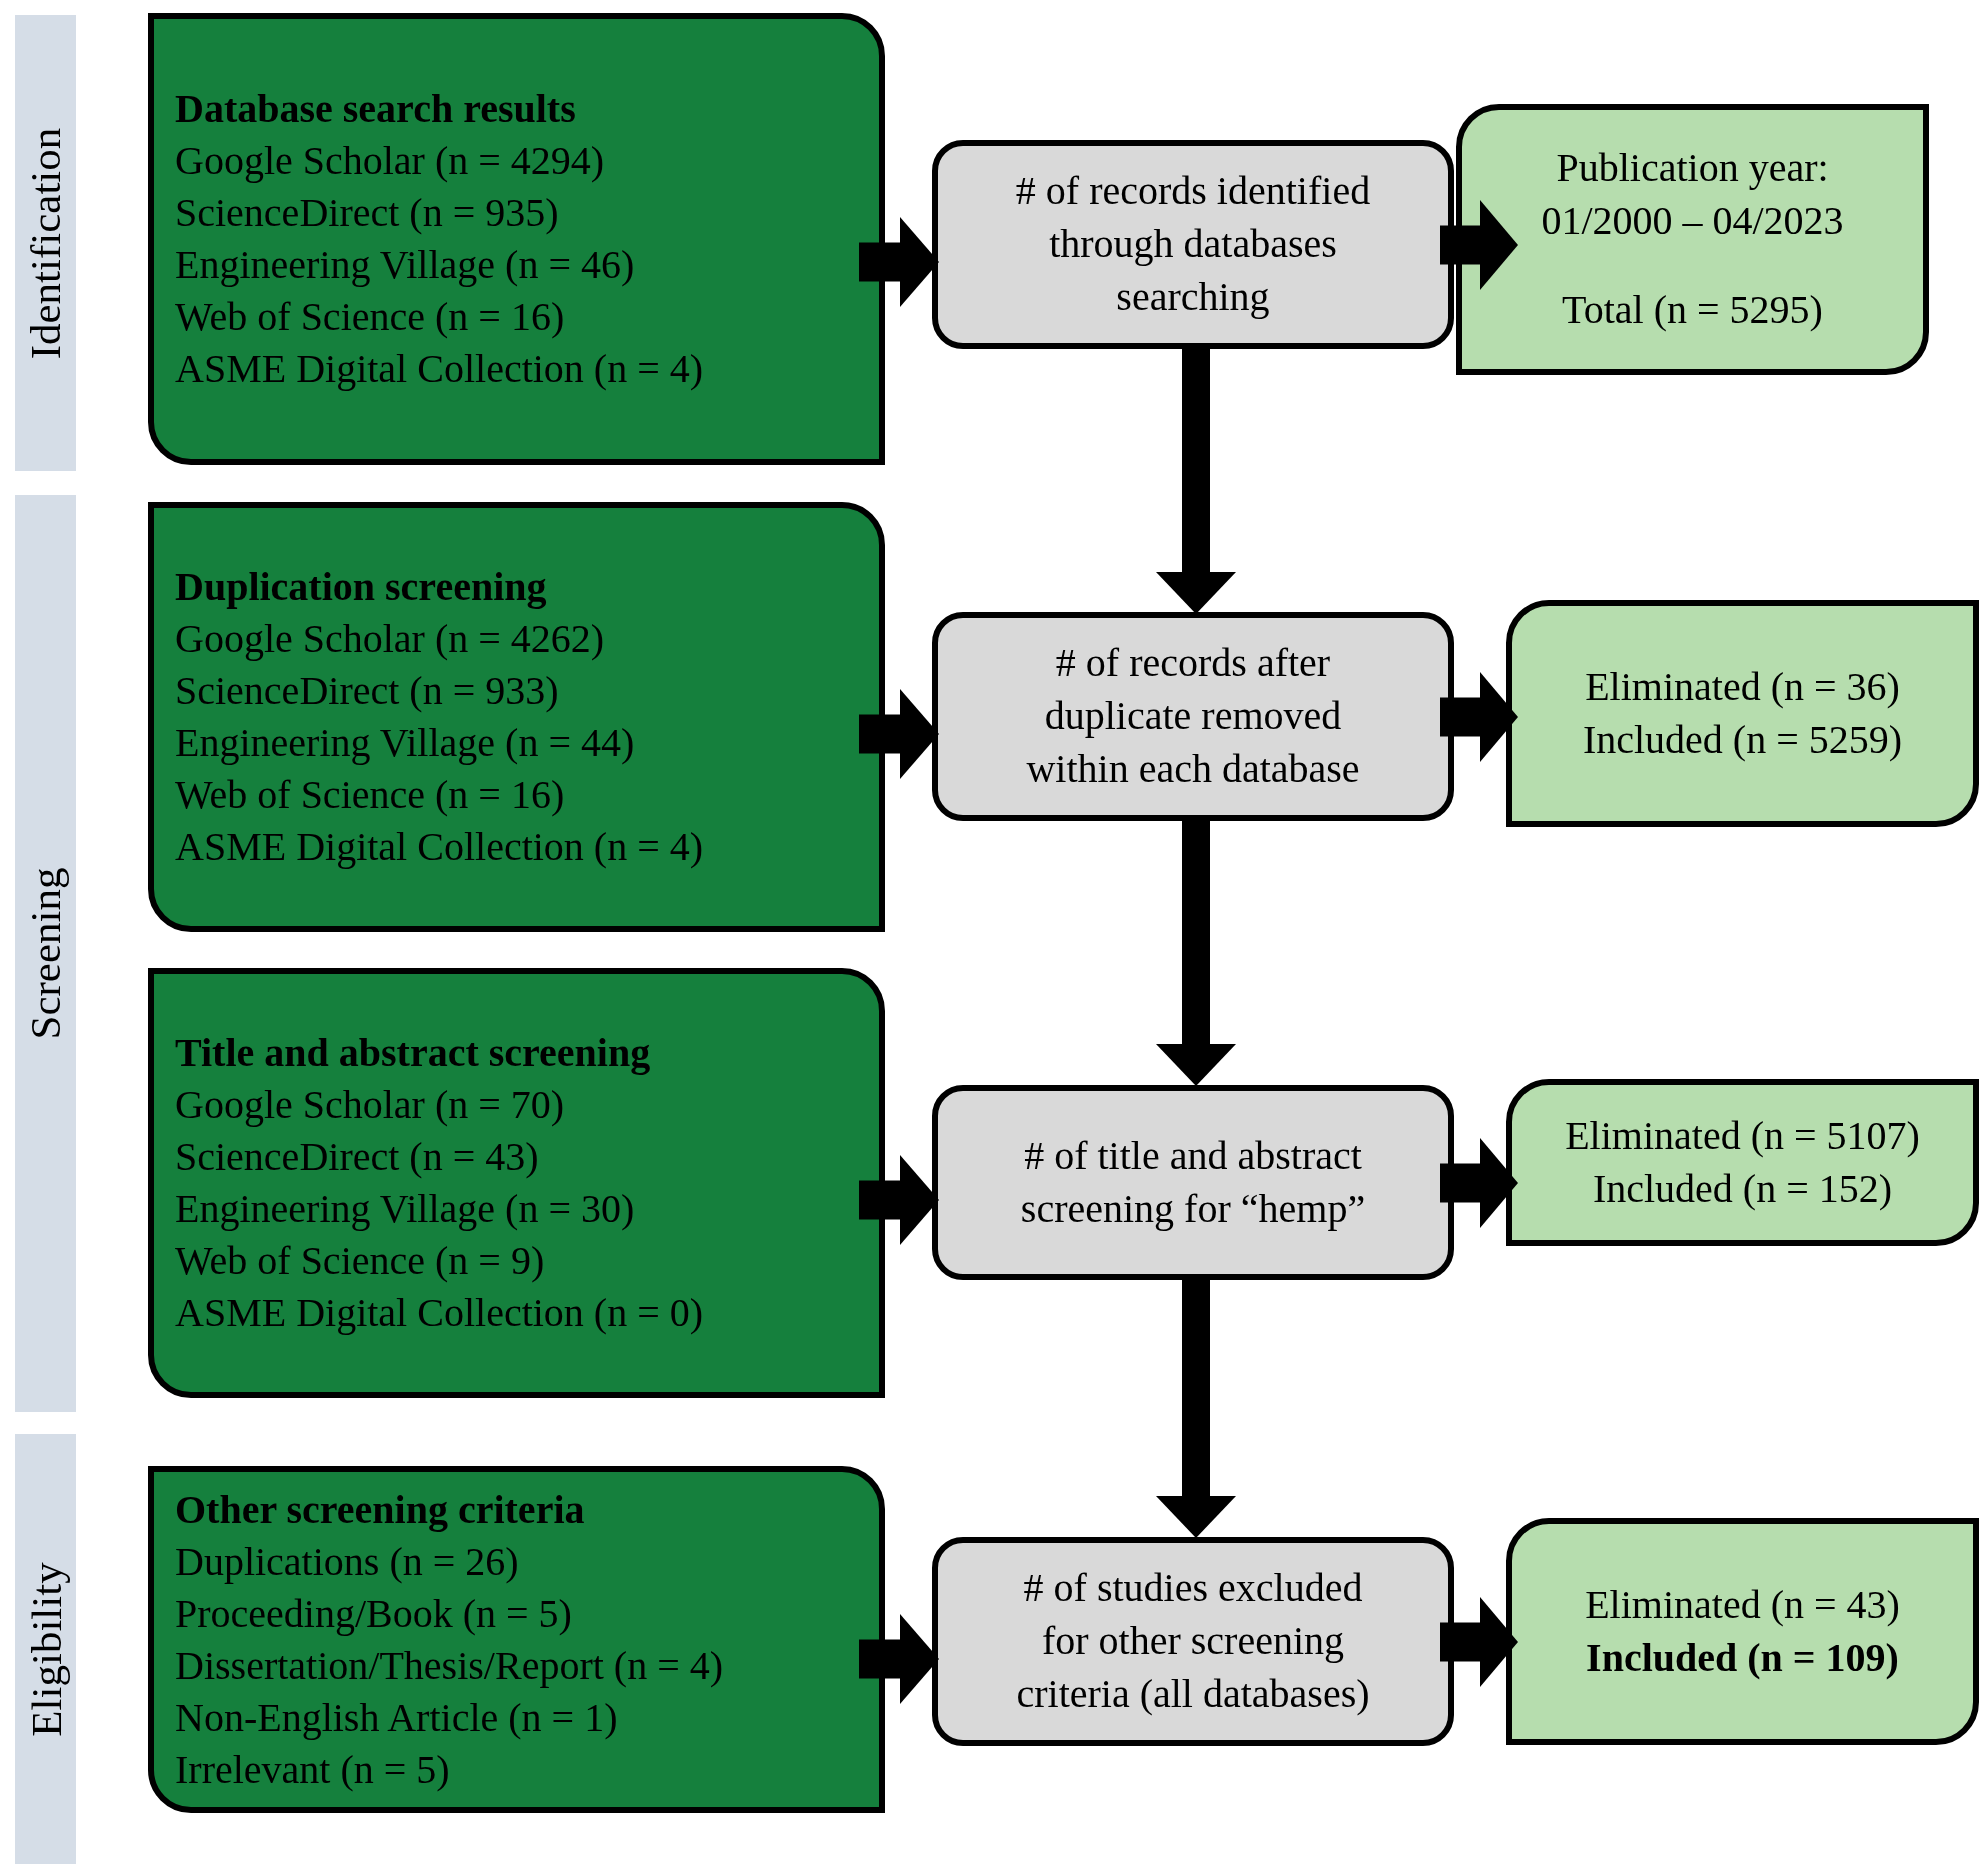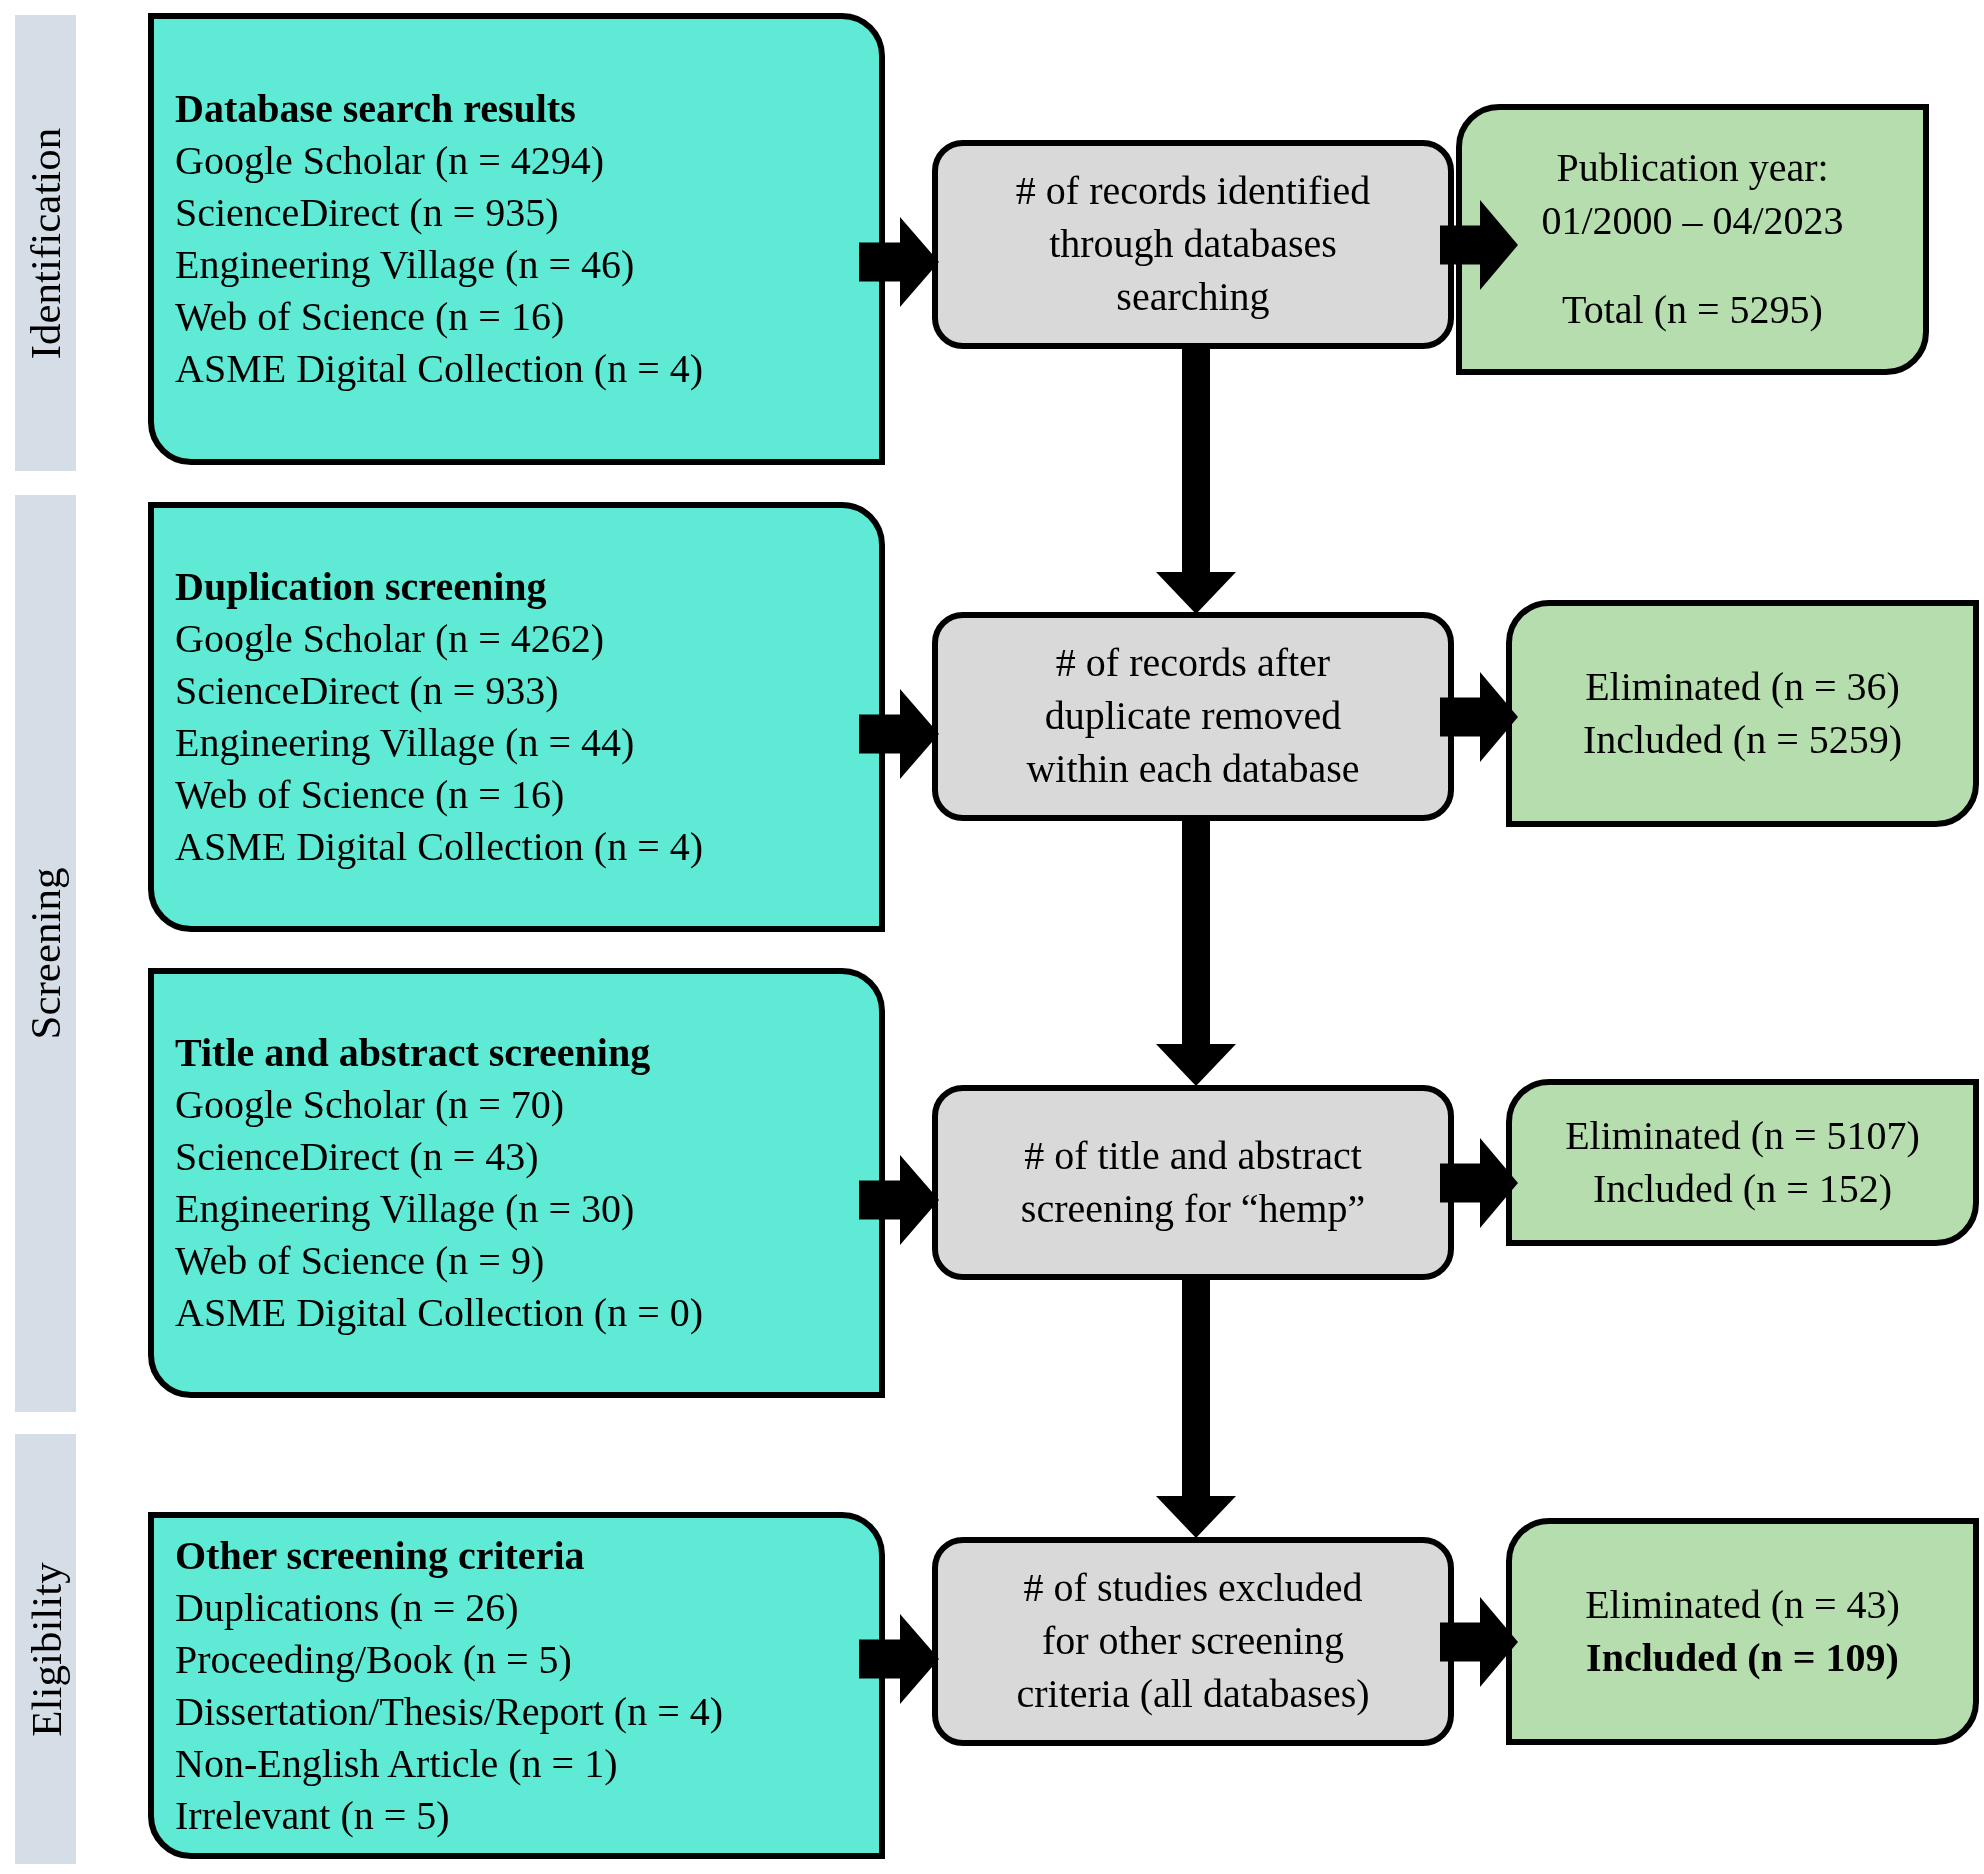--- a/index.html
+++ b/index.html
@@ -8,21 +8,21 @@
 
   
   .stage-bar{position:absolute;background:#d5dde7;display:flex;align-items:center;justify-content:center;}
   .stage-bar span{display:block;transform:rotate(-90deg);white-space:nowrap;
     font-size:43px;line-height:1;color:#000;font-family:"Liberation Serif","DejaVu Serif",serif;}
 
   
   .node{position:absolute;box-sizing:border-box;border:6.3px solid #000;}
   .node .inner{position:absolute;left:0;right:0;top:0;bottom:0;display:flex;flex-direction:column;justify-content:center;}
 
-  .orange{background:#5eead4;border-radius:0 43px 0 43px;}
+  .orange{background:#15803d;border-radius:0 43px 0 43px;}
   .gray{background:#d9d9d9;border-radius:31px;}
   .green{background:#b6ddae;border-radius:43px 0 43px 0;}
 
   .orange .inner{padding:9.7px 18px 9.7px 21px;align-items:flex-start;}
   .gray .inner,.green .inner{padding:7px 14px;align-items:center;}
 
   .ln{font-size:40px;line-height:1.30;color:#000;white-space:nowrap;}
   .ln.b{font-weight:bold;}
   .gray .ln,.green .ln{text-align:center;line-height:1.32;}
   .spacer{height:36px;}
@@ -77,21 +77,21 @@
     <div class="inner">
       <div class="ln b">Title and abstract screening</div>
       <div class="ln">Google Scholar (n = 70)</div>
       <div class="ln">ScienceDirect (n = 43)</div>
       <div class="ln">Engineering Village  (n = 30)</div>
       <div class="ln">Web of Science (n = 9)</div>
       <div class="ln">ASME Digital Collection (n = 0)</div>
     </div>
   </div>
 
-  <div class="node orange" style="left:148px;top:1512px;width:737px;height:347px;">
+  <div class="node orange" style="left:148px;top:1466px;width:737px;height:347px;">
     <div class="inner">
       <div class="ln b">Other screening criteria</div>
       <div class="ln">Duplications (n = 26)</div>
       <div class="ln">Proceeding/Book (n = 5)</div>
       <div class="ln">Dissertation/Thesis/Report (n = 4)</div>
       <div class="ln">Non-English Article (n = 1)</div>
       <div class="ln">Irrelevant (n = 5)</div>
     </div>
   </div>
 

